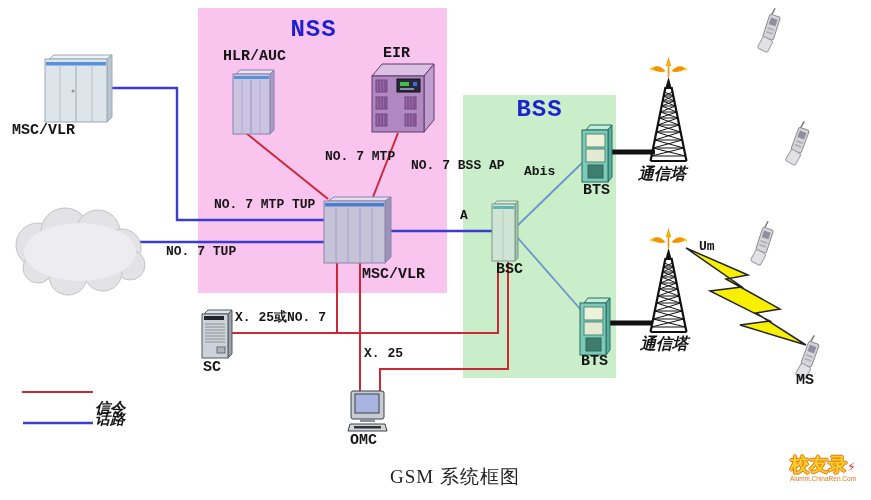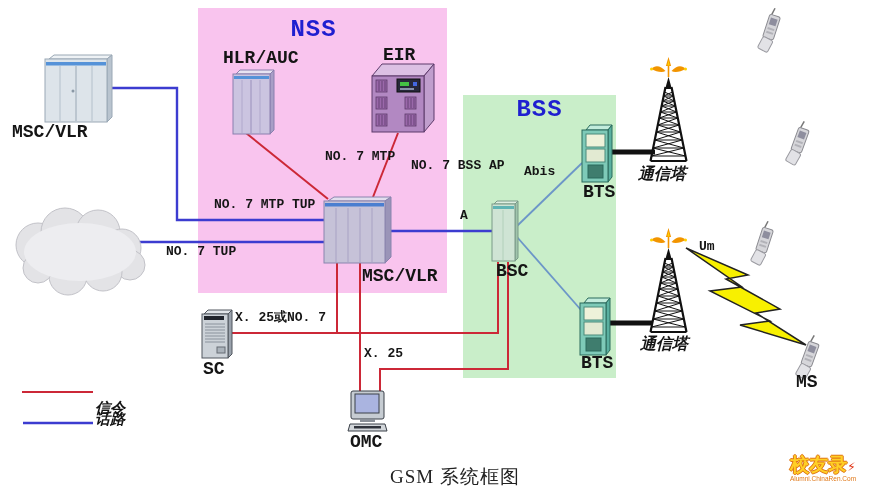--- a/index.html
+++ b/index.html
@@ -3,21 +3,21 @@
 <meta charset="utf-8">
 <style>
   html,body{margin:0;padding:0;background:#fff;}
   #canvas{position:relative;width:871px;height:500px;background:#ffffff;overflow:hidden;
           font-family:"Liberation Mono", monospace;}
   .region{position:absolute;}
   #nss-region{left:198px;top:8px;width:249px;height:285px;background:#f9c4ee;}
   #bss-region{left:463px;top:95px;width:153px;height:283px;background:#c9eec9;}
   svg.layer{position:absolute;left:0;top:0;width:871px;height:500px;}
   .lbl{position:absolute;font-weight:bold;color:#151515;font-size:13px;white-space:nowrap;line-height:1.1;}
-  .lbl.big{font-size:18px;}
+  .lbl.big{font-size:15px;}
   .cjk{font-family:"DejaVu Sans", sans-serif;font-style:italic;}
   .region-title{position:absolute;font-weight:bold;color:#1f1fd0;font-size:24px;text-align:center;
                 font-family:"Liberation Mono", monospace;letter-spacing:1px;}
   #cloud-text{position:absolute;left:38px;top:209px;width:72px;text-align:center;
               font-weight:bold;font-size:13px;color:#111;}
   #cloud-text div{height:16px;}
   #caption{position:absolute;left:335px;top:464px;width:240px;text-align:center;
            font-family:"Liberation Serif", serif;font-size:19px;color:#222;letter-spacing:1px;}
   #watermark{position:absolute;left:781px;top:455px;width:84px;text-align:center;line-height:1;}
   #watermark .wm-title{font-family:"DejaVu Sans", sans-serif;font-weight:bold;font-size:19px;color:#ffd026;

